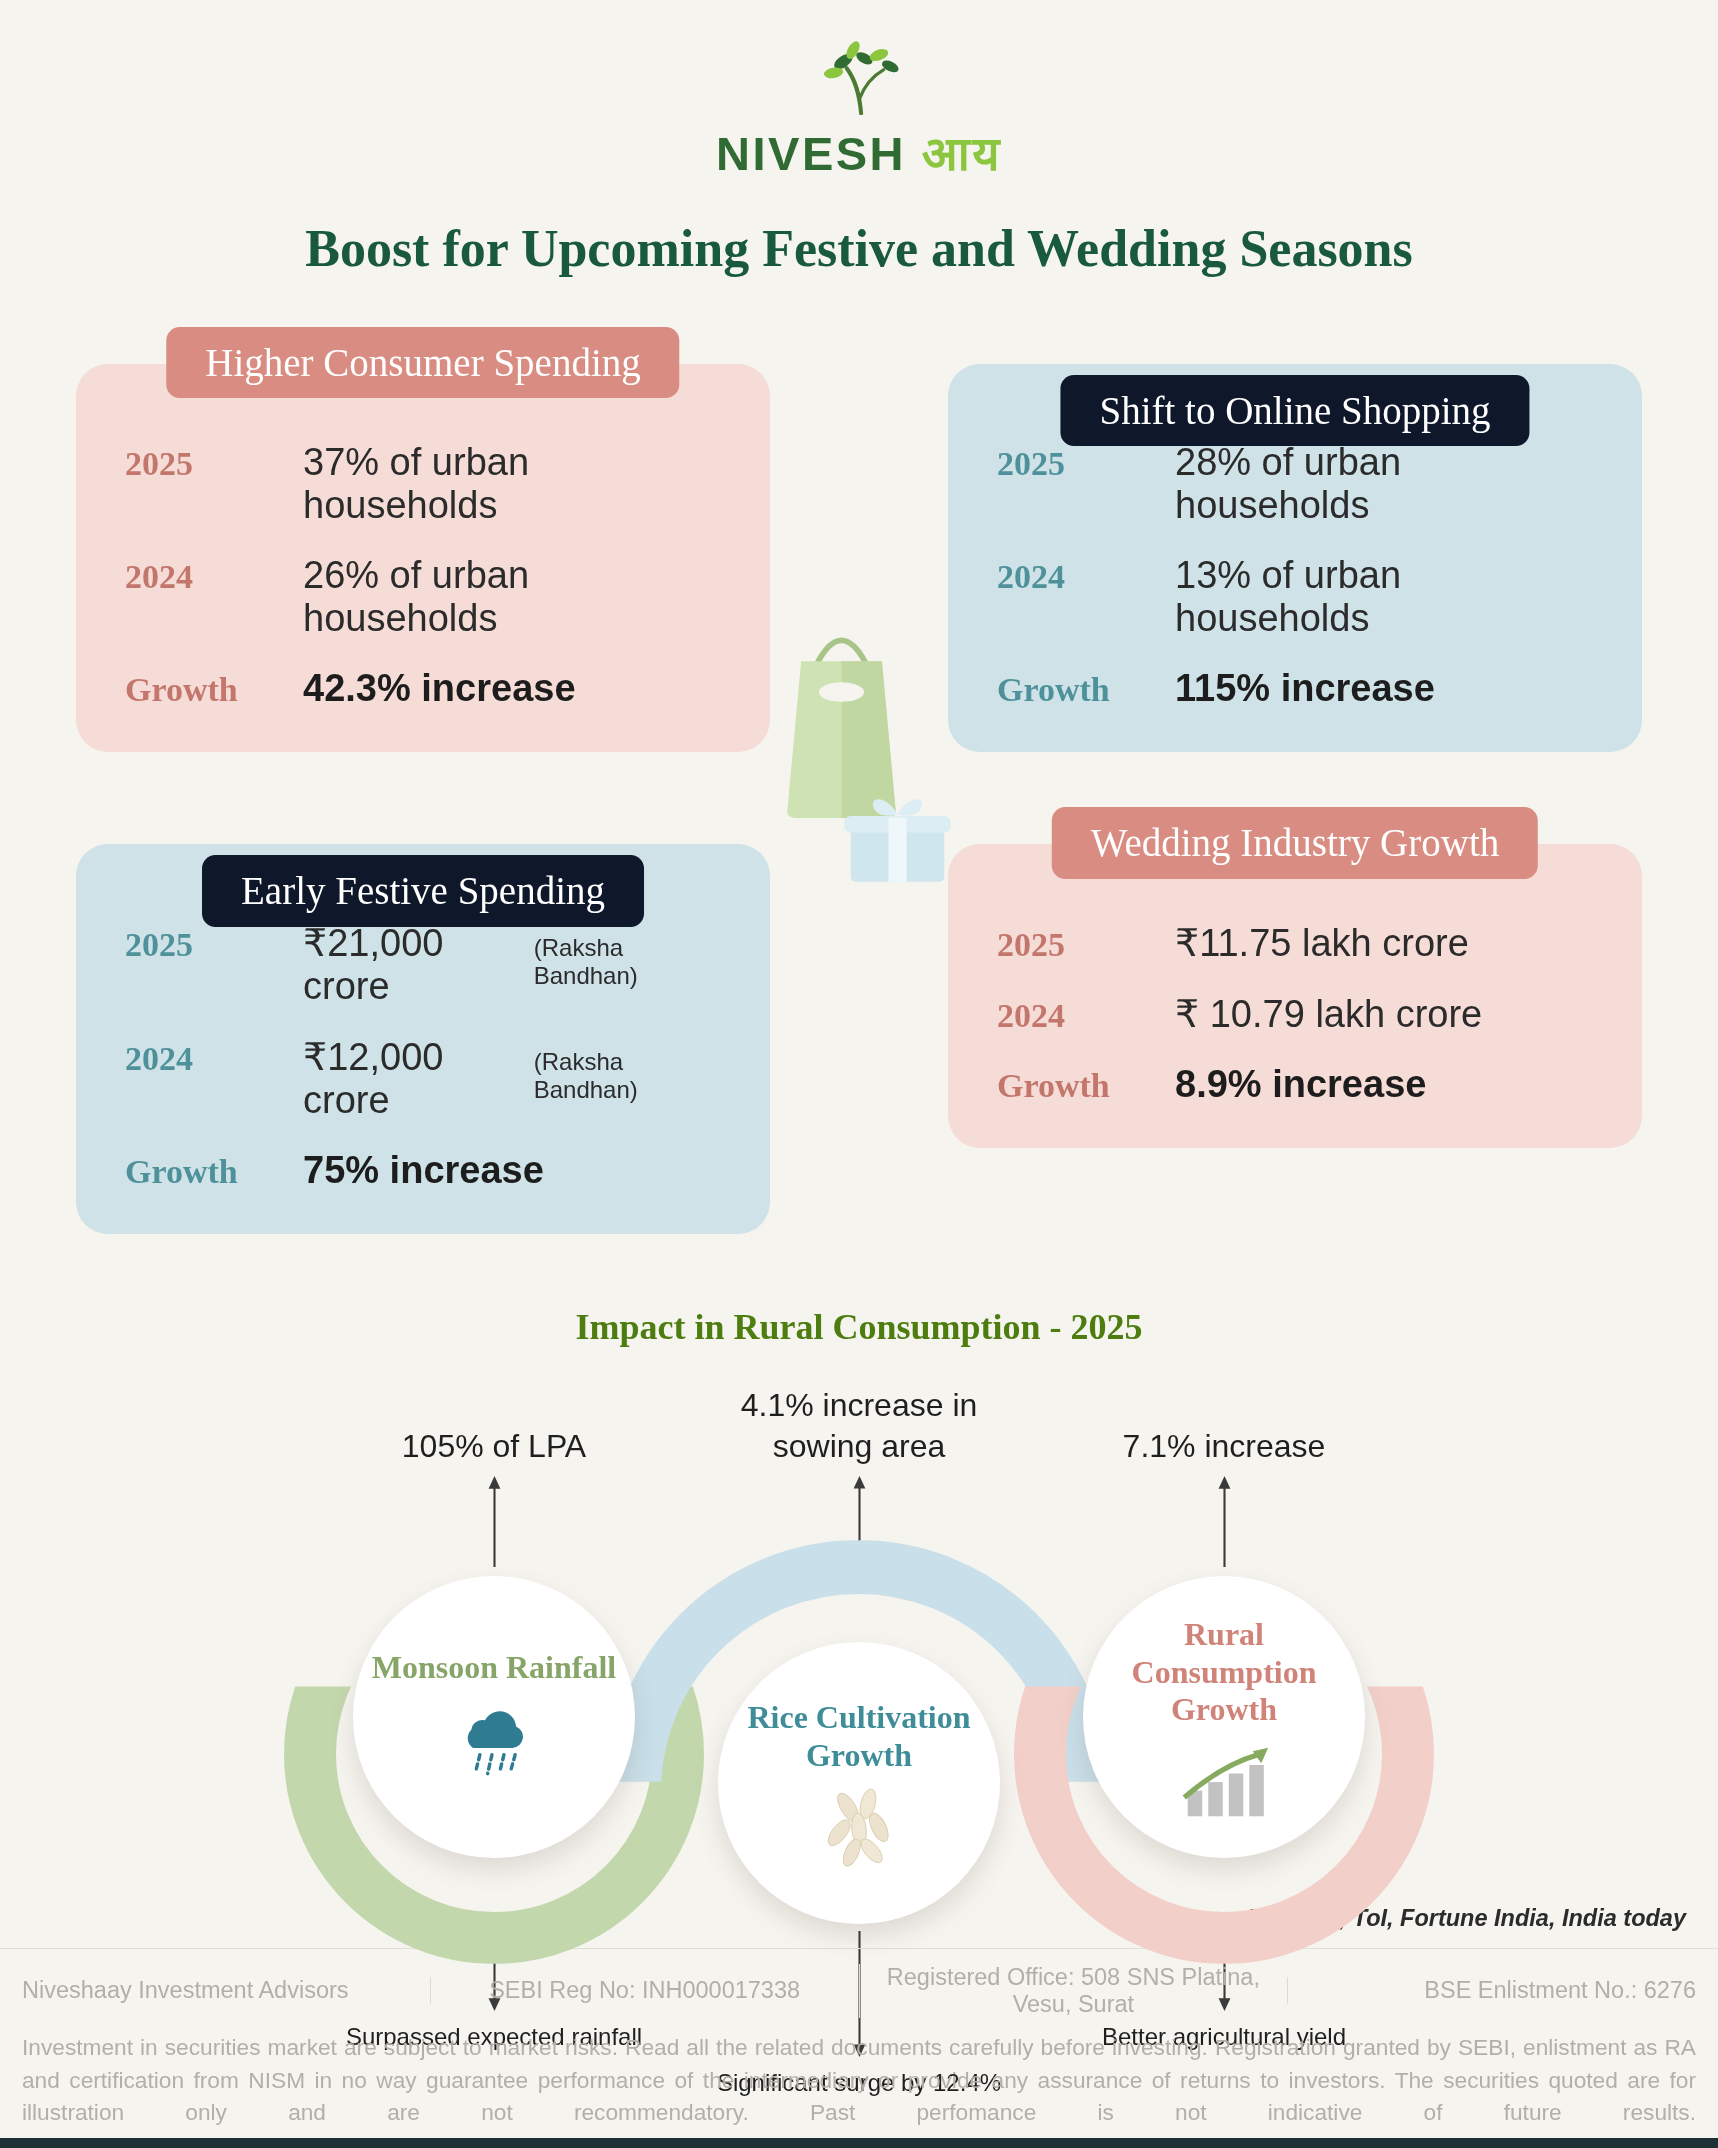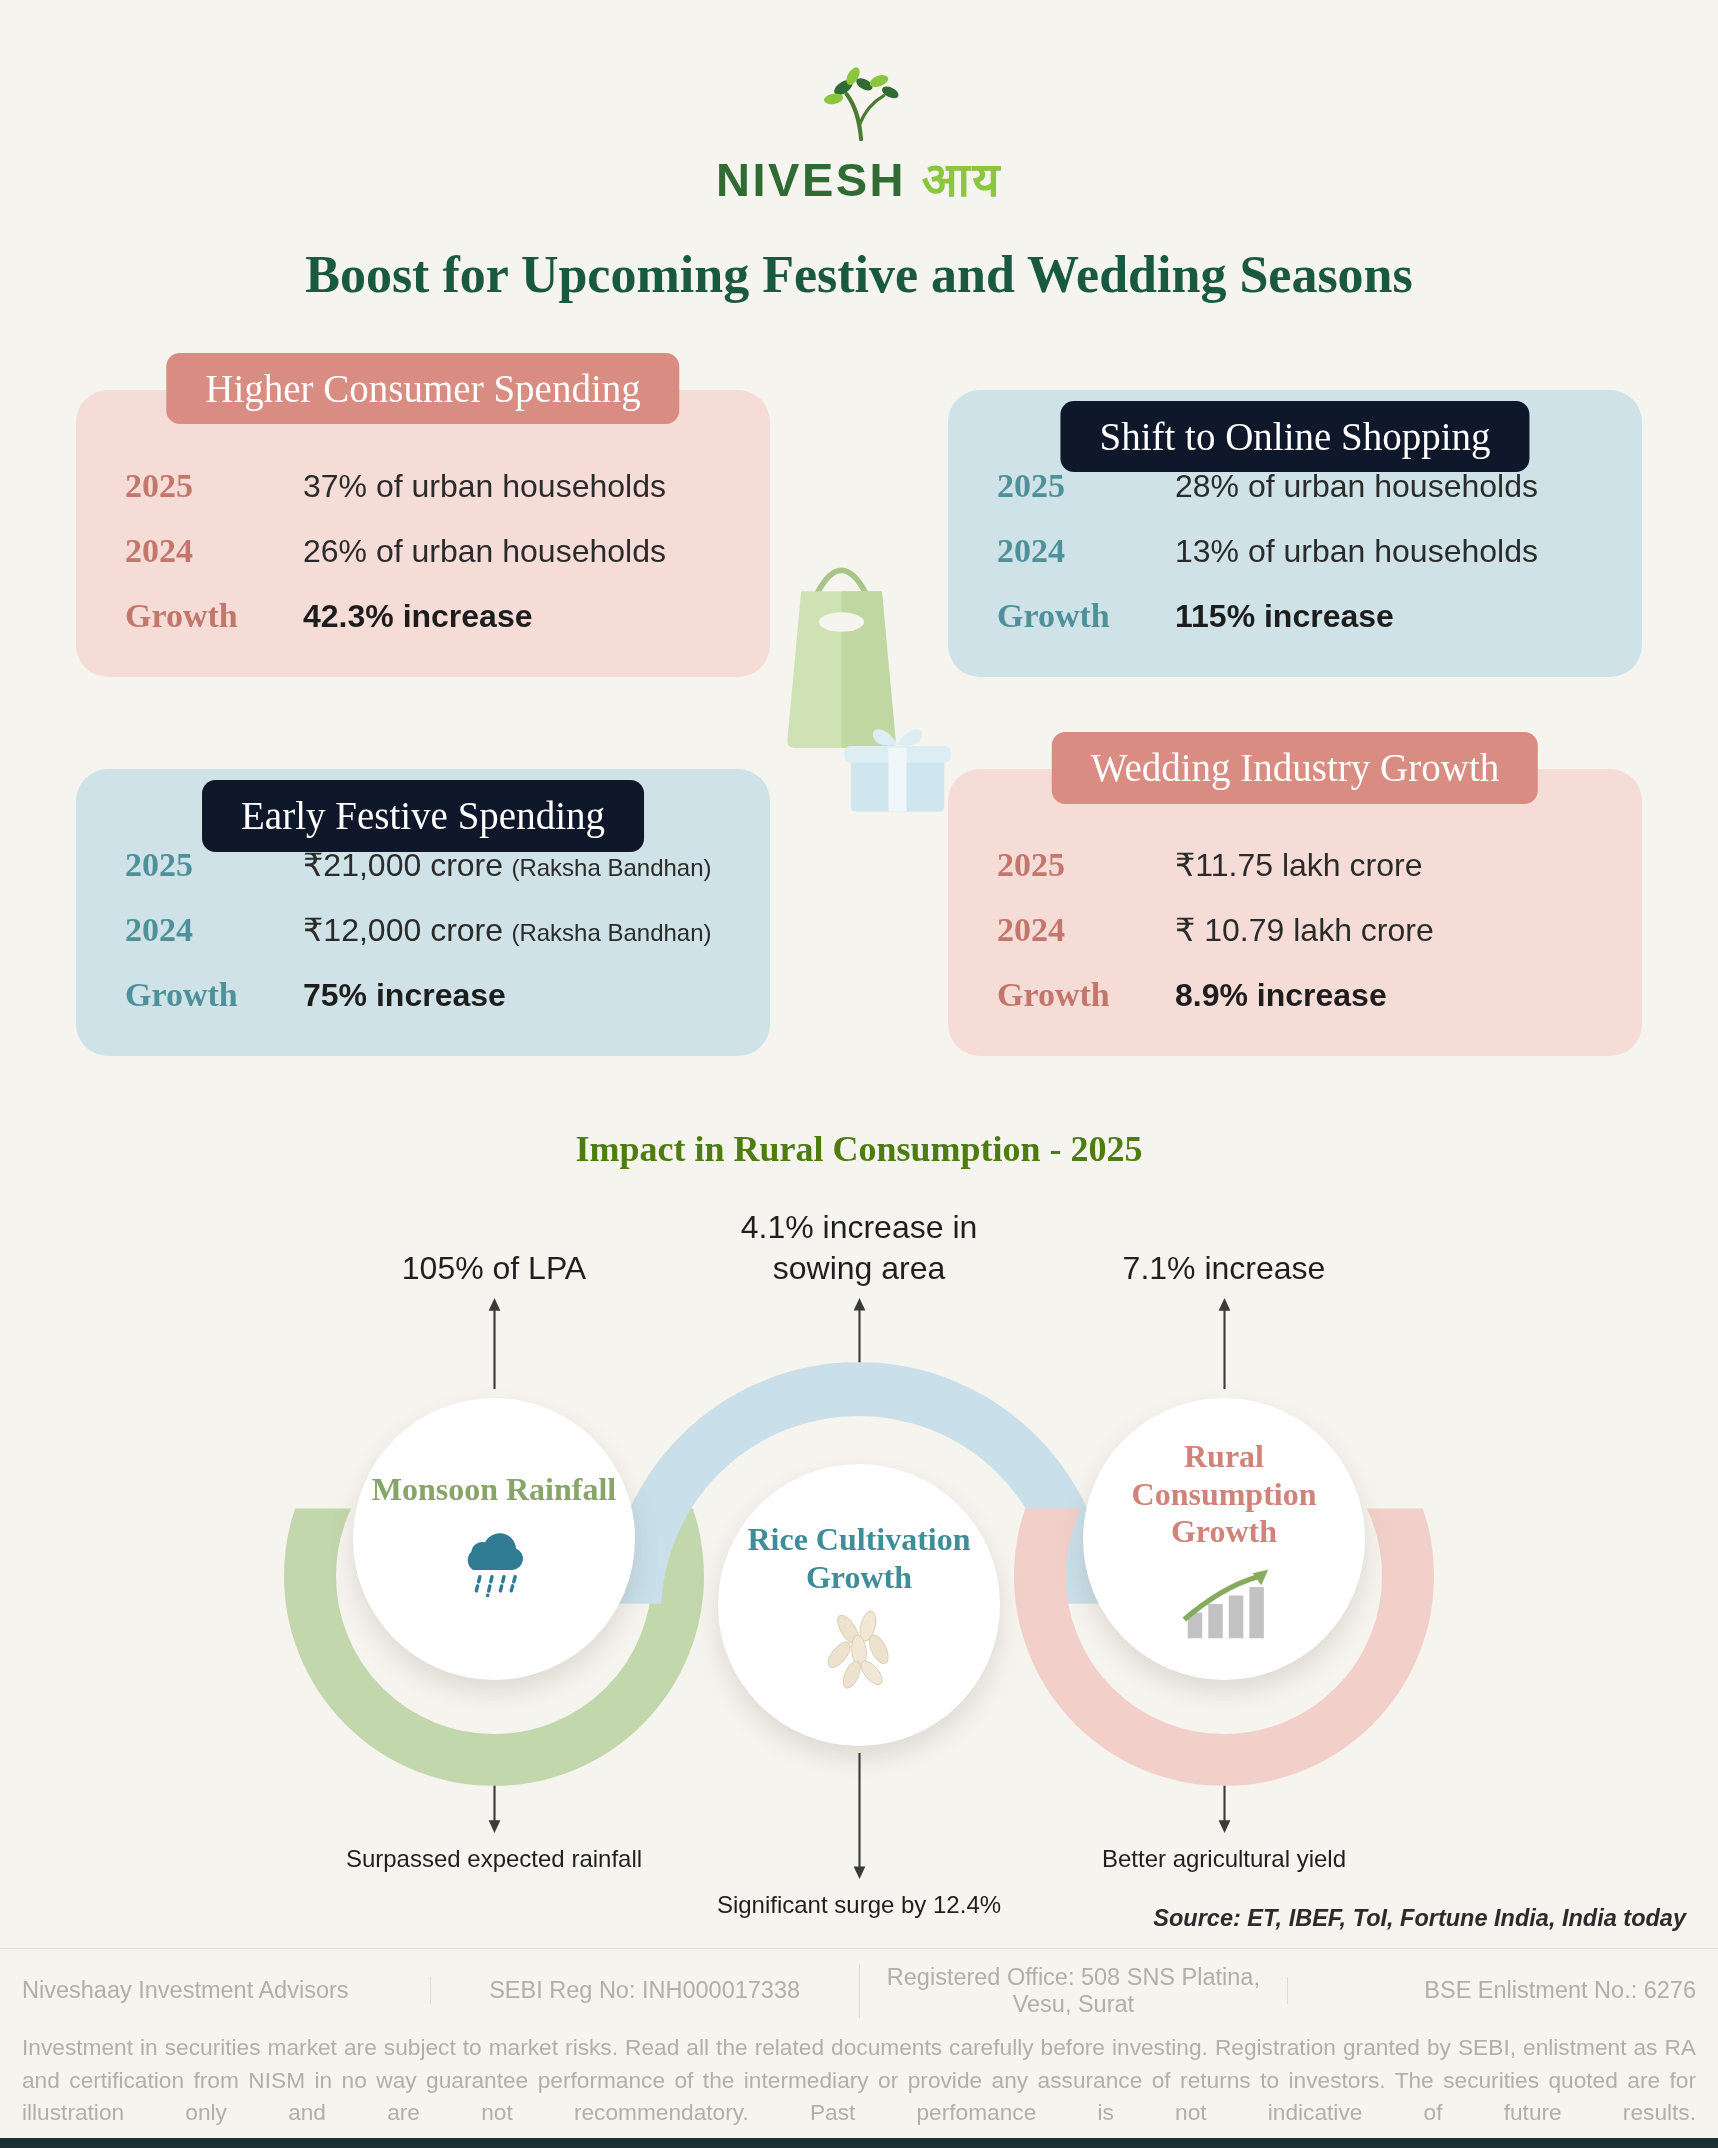--- a/index.html
+++ b/index.html
@@ -4,21 +4,21 @@
 <style>
   html,body{margin:0;padding:0;}
   body{
     width:1718px;height:2148px;position:relative;overflow:hidden;
     background:#f6f4ef;
     font-family:"Liberation Sans","DejaVu Sans",sans-serif;
     color:#262626;
   }
 
   
-  .logo-block{padding-top:34px;text-align:center;margin-top:26px;}
+  .logo-block{padding-top:34px;text-align:center;}
   .logo-text{font-size:47px;font-weight:800;letter-spacing:2.5px;color:#2f6b33;margin-top:1.7px;}
   .logo-text .suffix{color:#8cc63f;font-weight:700;}
 
   
   h1.main-title{
     margin:35px 0 0;text-align:center;font-size:52px;font-weight:700;
     color:#19593f;font-family:"Liberation Serif","DejaVu Serif",serif;
   }
 
   
@@ -37,21 +37,21 @@
   .card.teal .card-header{background:#0f172a;margin-top:48px;}
   .card.teal .card-body{background:#cee2e8;}
   .row{display:flex;align-items:baseline;margin:0 0 27px;}
   .row:last-child{margin-bottom:3.4px;}
   .row-label{
     min-width:178px;font-size:34px;font-weight:700;
     font-family:"Liberation Serif","DejaVu Serif",serif;
   }
   .card.pink .row-label{color:#c3766b;}
   .card.teal .row-label{color:#4f919a;}
-  .row-value{font-size:32px;color:#2b2b2b;}
+  .row-value{font-size:38px;color:#2b2b2b;}
   .row.growth .row-value{font-weight:700;color:#1d1d1d;}
   .row-note{font-size:24px;color:#2b2b2b;margin-left:8.4px;}
 
   
   .decor{position:absolute;left:50%;top:47%;transform:translate(-50%,-50%);
     width:176px;height:277px;z-index:3;}
   .decor-bag{position:absolute;left:0;top:0;}
   .decor-gift{position:absolute;left:65px;top:175px;}
 
   

